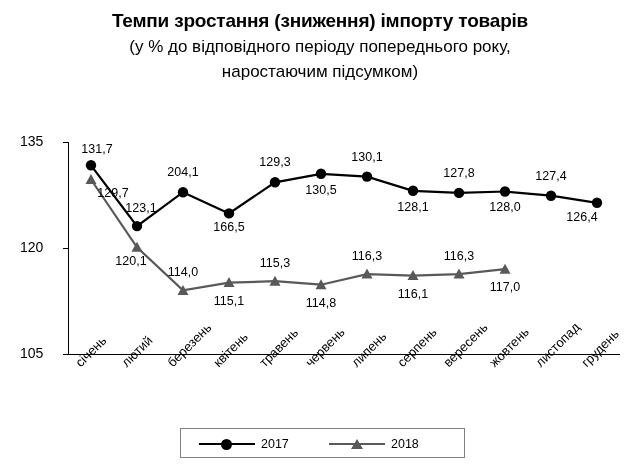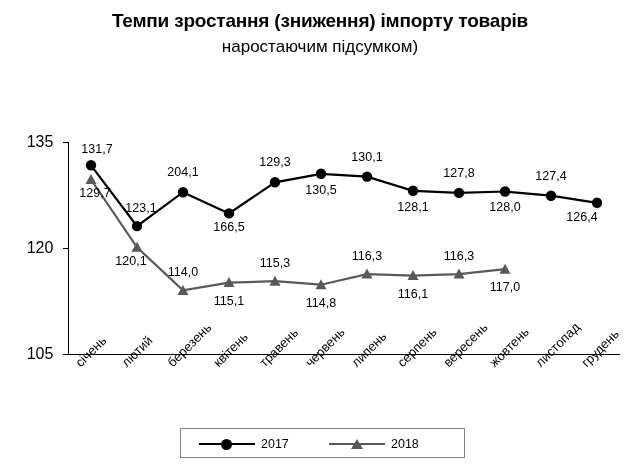--- a/index.html
+++ b/index.html
@@ -64,22 +64,22 @@
     position: absolute;
     left: 63px;
     width: 5px;
     height: 1px;
     background: #000;
   }
   .ytick-label {
     position: absolute;
     right: 0;
     width: 36px;
-    text-align: center;
-    font-size: 16px;
+    text-align: left;
+    font-size: 14px;
     line-height: 13px;
   }
   .ytick-wrap {
     position: absolute;
     left: 20px;
     width: 40px;
   }
   svg.series-svg {
     position: absolute;
     left: 0;
@@ -156,20 +156,21 @@
     border-bottom: 10px solid #595959;
   }
 </style>
 </head>
 <body>
 
 <div id="chart-root">
 
   <div class="title-block">
     <div class="title-main">Темпи зростання (зниження) імпорту товарів</div>
+    <div class="title-sub">(у % до відповідного періоду попереднього року,</div>
     <div class="title-sub">наростаючим підсумком)</div>
   </div>
 
   <div class="axis-line-y"></div>
   <div class="axis-line-x"></div>
 
   <div id="yticks">
       <div class="ytick-wrap" style="top: 347px;">
         <div class="ytick-label" style="position: static; width: 40px;">105</div>
       </div>
@@ -221,21 +222,21 @@
         <div class="point-label" style="left: 115px; top: 24.1733px;">204,1</div>
         <div class="point-label" style="left: 161px; top: 79.3733px;">166,5</div>
         <div class="point-label" style="left: 207px; top: 14.28px;">129,3</div>
         <div class="point-label" style="left: 253px; top: 41.8px;">130,5</div>
         <div class="point-label" style="left: 299px; top: 8.62667px;">130,1</div>
         <div class="point-label" style="left: 345px; top: 58.76px;">128,1</div>
         <div class="point-label" style="left: 391px; top: 24.88px;">127,8</div>
         <div class="point-label" style="left: 437px; top: 59.4667px;">128,0</div>
         <div class="point-label" style="left: 483px; top: 27.7067px;">127,4</div>
         <div class="point-label" style="left: 514px; top: 68.7733px;">126,4</div>
-        <div class="point-label" style="left: 27px; top: 45.4533px;">129,7</div>
+        <div class="point-label" style="left: 45px; top: 45.4533px;">129,7</div>
         <div class="point-label" style="left: 63px; top: 113.293px;">120,1</div>
         <div class="point-label" style="left: 115px; top: 124.4px;">114,0</div>
         <div class="point-label" style="left: 161px; top: 152.627px;">115,1</div>
         <div class="point-label" style="left: 207px; top: 115.213px;">115,3</div>
         <div class="point-label" style="left: 253px; top: 154.747px;">114,8</div>
         <div class="point-label" style="left: 299px; top: 108.147px;">116,3</div>
         <div class="point-label" style="left: 345px; top: 145.56px;">116,1</div>
         <div class="point-label" style="left: 391px; top: 108.147px;">116,3</div>
         <div class="point-label" style="left: 437px; top: 139.2px;">117,0</div>
       </div>

